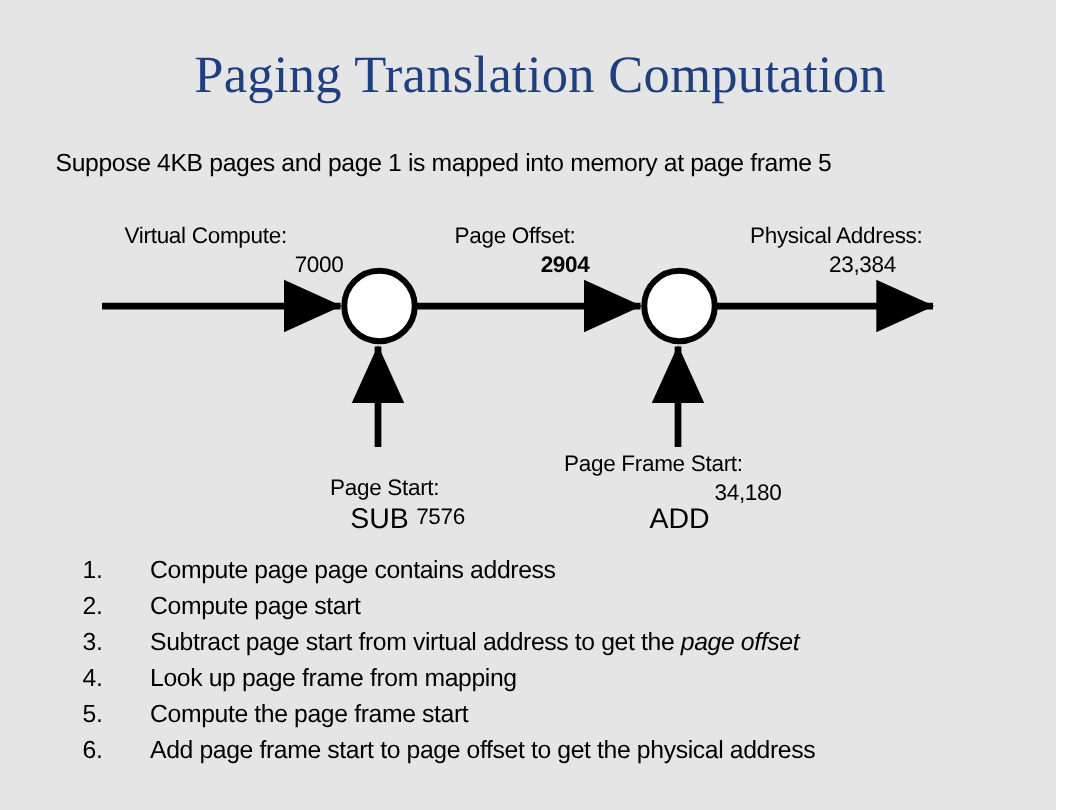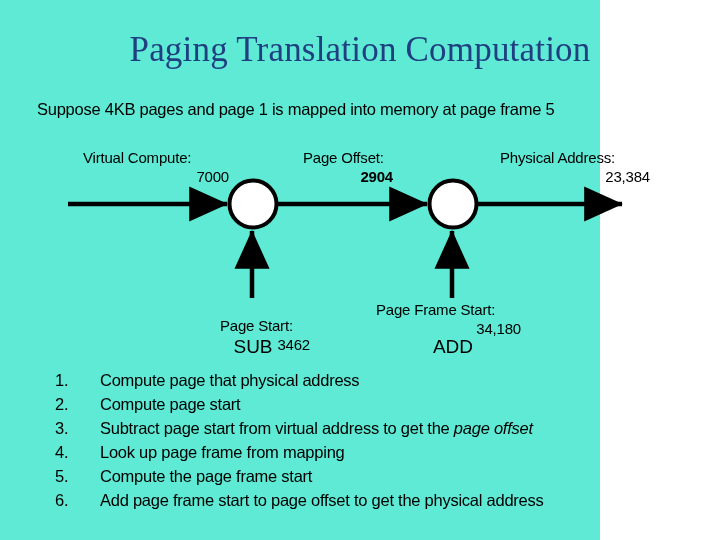--- a/index.html
+++ b/index.html
@@ -12,23 +12,23 @@
     width: 720px;
     height: 540px;
     position: relative;
     overflow: hidden;
     font-family: "Liberation Sans", sans-serif;
     color: #000000;
   }
   #slide {
     position: absolute;
     left: 0; top: 0;
-    width: 600px;
+    width: 704px;
     height: 540px;
-    background: #5eead4;
+    background: #e5e5e5;
   }
 
   
   #title {
     position: absolute;
     left: 0;
     top: 30px;
     width: 720px;
     text-align: center;
     font-family: "Liberation Serif", "DejaVu Serif", serif;
@@ -79,21 +79,21 @@
   .dlabel .val { display: block; }
 
   
   #lbl-virtual  { left: 83px;  top: 8px;  width: 146px; text-align: left; }
   #lbl-virtual .val { text-align: right; }
 
   #lbl-offset   { left: 303px; top: 8px;  width: 90px;  text-align: left; }
   #lbl-offset .val { text-align: right; font-weight: bold; }
 
   #lbl-physical { left: 500px; top: 8px;  width: 150px; text-align: left; }
-  #lbl-physical .val { text-align: right; }
+  #lbl-physical .val { text-align: center; }
 
   #lbl-pagestart { left: 220px; top: 160px; width: 90px; text-align: left; margin-top: 16px; }
   #lbl-pagestart .val { text-align: right; }
 
   #lbl-frame    { left: 376px; top: 160px; width: 145px; text-align: left; }
   #lbl-frame .val { text-align: right; }
 
   .nodetext {
     position: absolute;
     font-size: 19px;
@@ -183,35 +183,35 @@
       <span class="val">2904</span>
     </div>
 
     <div class="dlabel" id="lbl-physical">
       <span class="cap">Physical Address:</span>
       <span class="val">23,384</span>
     </div>
 
     <div class="dlabel" id="lbl-pagestart">
       <span class="cap">Page Start:</span>
-      <span class="val">3462</span>
+      <span class="val">7576</span>
     </div>
 
     <div class="dlabel" id="lbl-frame">
       <span class="cap">Page Frame Start:</span>
       <span class="val">34,180</span>
     </div>
 
   </div>
 
   <div id="steps">
 
     <div class="step">
       <span class="num">1.</span>
-      <span class="txt">Compute page that physical address</span>
+      <span class="txt">Compute page page contains address</span>
     </div>
 
     <div class="step">
       <span class="num">2.</span>
       <span class="txt">Compute page start</span>
     </div>
 
     <div class="step">
       <span class="num">3.</span>
       <span class="txt"><span>Subtract page start from virtual address to get the </span><em>page offset</em></span>

